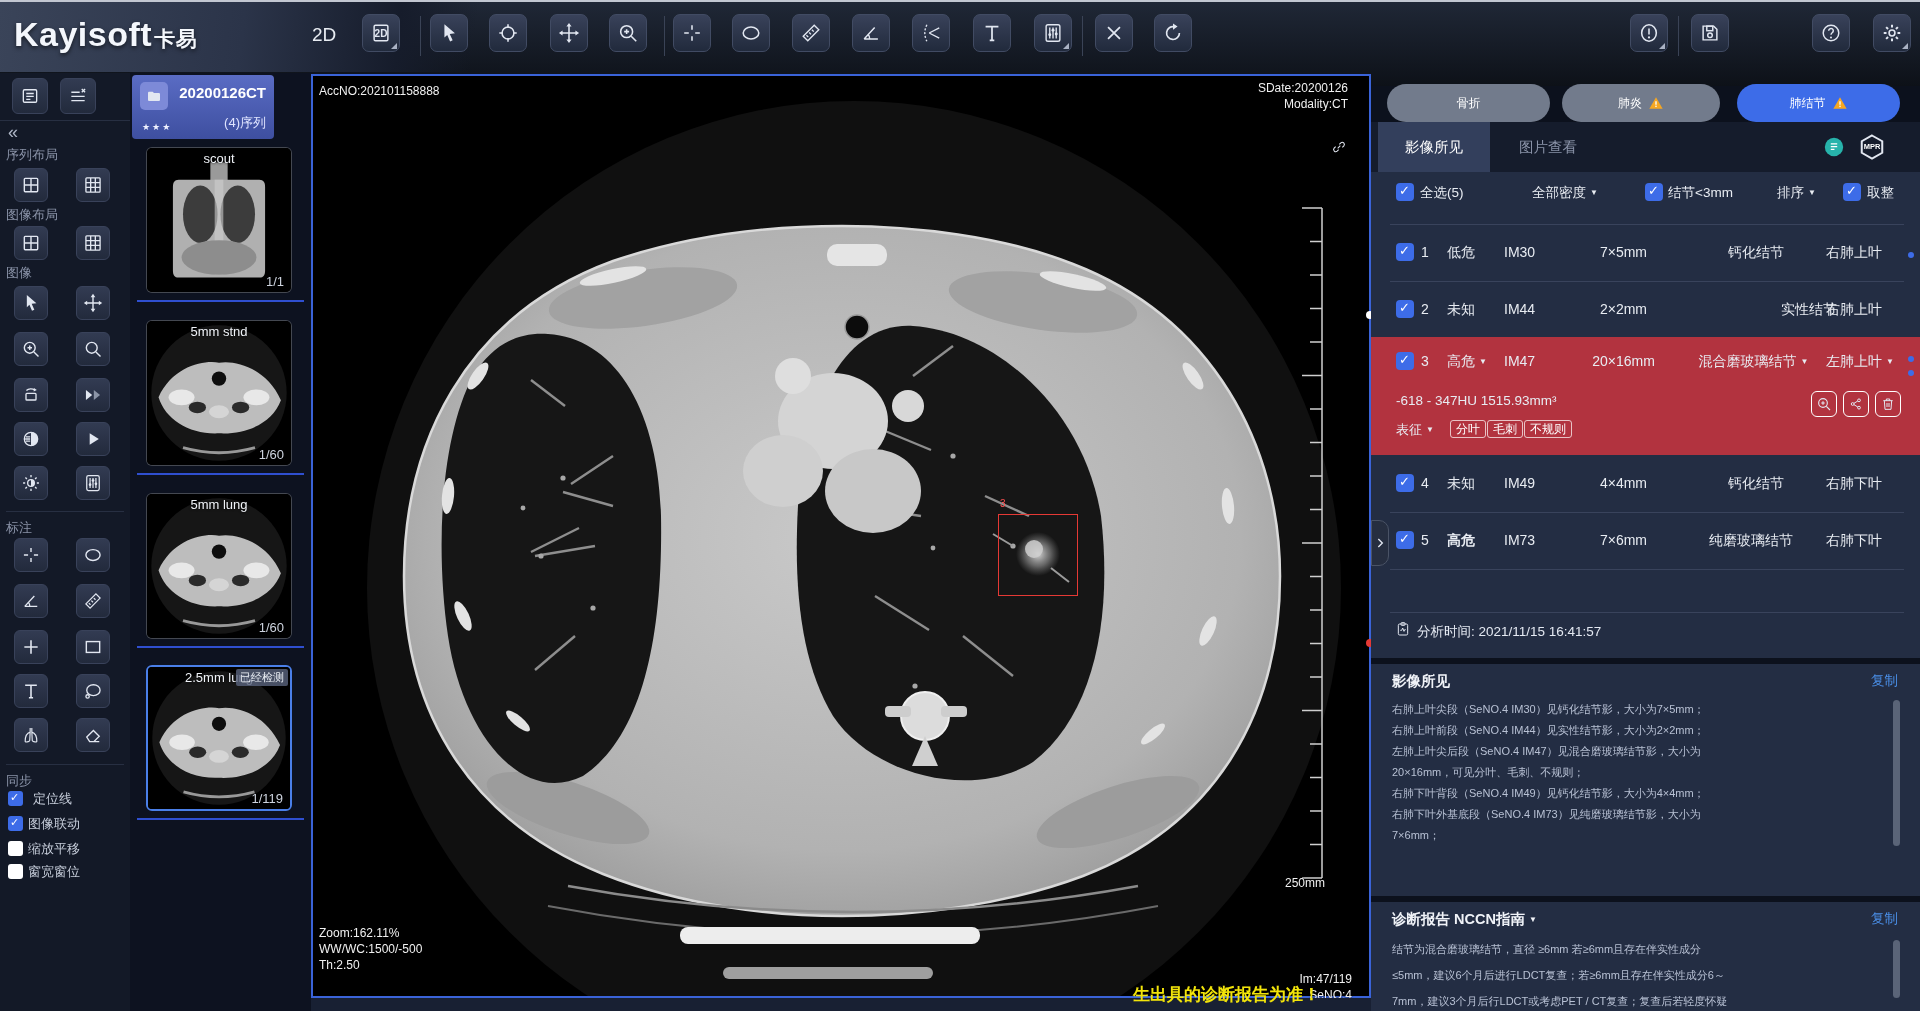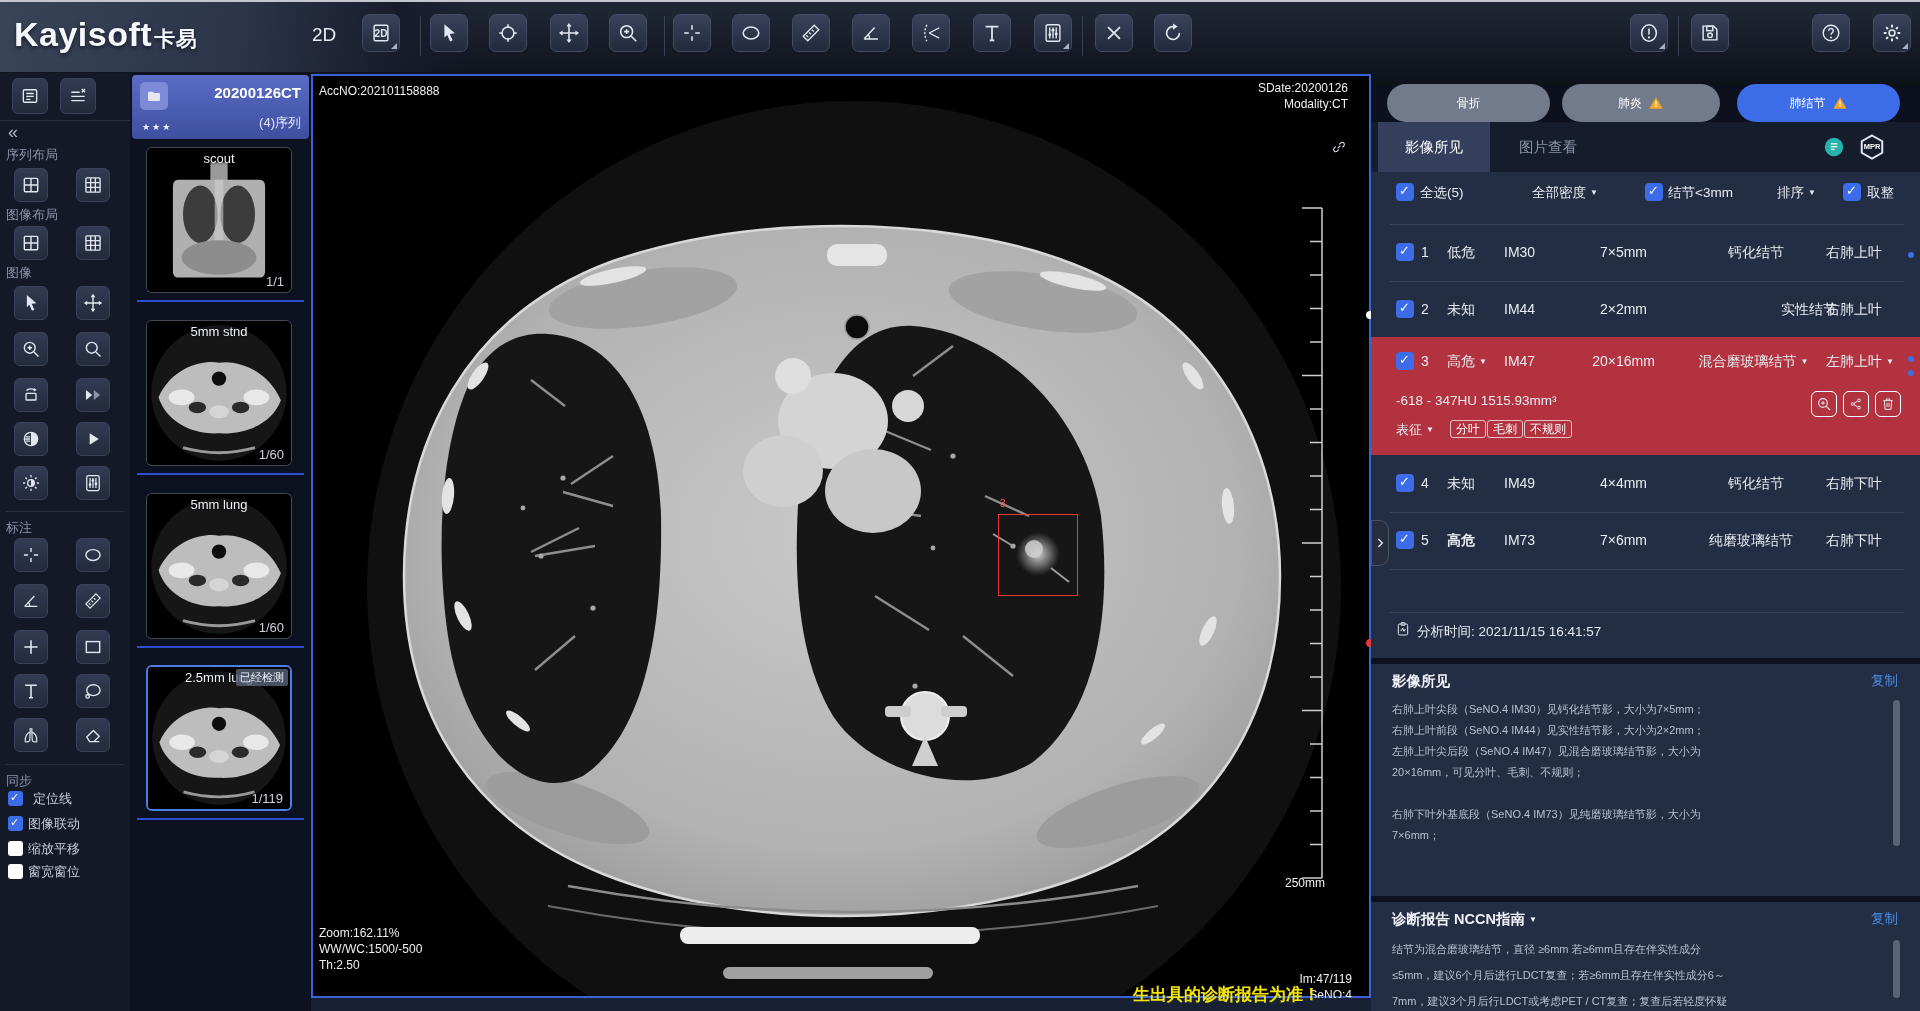--- a/index.html
+++ b/index.html
@@ -29,21 +29,21 @@
     background:linear-gradient(180deg,#323b52,#222a3c);display:flex;align-items:center;justify-content:center;box-sizing:border-box;}
   .slabel{left:6px;font-size:13px;color:#8a93a8;}
   .sdiv{left:6px;width:118px;height:1px;background:#272f42;}
   .collapse{left:8px;font-size:18px;color:#aeb6c6;}
   .ckb{width:15px;height:15px;border-radius:3px;background:#fff;box-sizing:border-box;}
   .ckb.on{background:#3d6ce8;}
   .ckb.on::after{content:"✓";color:#fff;font-size:11px;font-weight:bold;position:absolute;left:2px;top:0px;}
   .cklabel{font-size:13px;color:#c6cdda;}
   
   #thumbpanel{left:130px;top:73px;width:181px;height:938px;background:#0d1220;}
-  #studyhdr{left:2px;top:2px;width:177px;height:64px;border-radius:4px;
+  #studyhdr{left:2px;top:2px;width:142px;height:64px;border-radius:4px;
     background:linear-gradient(180deg,#5a6cc4,#3e4fa0);}
   #folderbtn{left:8px;top:7px;width:28px;height:28px;border-radius:5px;background:#7d8ad8;
     display:flex;align-items:center;justify-content:center;}
   #studytitle{right:8px;top:9px;font-size:15px;font-weight:bold;color:#fff;}
   #studystars{left:10px;bottom:7px;font-size:9px;color:#eef1ff;letter-spacing:2px;}
   #studyseries{right:8px;bottom:7px;font-size:13px;color:#dfe4ff;}
   .thumb{left:16px;width:146px;height:146px;background:#000;border:1px solid rgba(150,160,180,.45);
     border-radius:6px;box-sizing:border-box;overflow:hidden;}
   .thumb.sel{border:2px solid #4a7fe8;}
   .tlabel{left:0;right:0;top:3px;text-align:center;font-size:13px;color:#f0f3f8;text-shadow:0 0 3px #000;}
@@ -890,20 +890,21 @@
   </div>
 </div>
 
 <div class="abs secblock" style="top:664px;height:232px">
   <div class="abs sectitle" style="top:8px">影像所见</div>
   <div class="abs seccopy" style="top:8px">复制</div>
   <div class="abs secline" style="top:38px">右肺上叶尖段（SeNO.4 IM30）见钙化结节影，大小为7×5mm；</div>
   <div class="abs secline" style="top:59px">右肺上叶前段（SeNO.4 IM44）见实性结节影，大小为2×2mm；</div>
   <div class="abs secline" style="top:80px">左肺上叶尖后段（SeNO.4 IM47）见混合磨玻璃结节影，大小为</div>
   <div class="abs secline" style="top:101px">20×16mm，可见分叶、毛刺、不规则；</div>
+  <div class="abs secline" style="top:122px">右肺下叶背段（SeNO.4 IM49）见钙化结节影，大小为4×4mm；</div>
   <div class="abs secline" style="top:143px">右肺下叶外基底段（SeNO.4 IM73）见纯磨玻璃结节影，大小为</div>
   <div class="abs secline" style="top:164px">7×6mm；</div>
   <div class="abs sthumb" style="top:36px;height:146px"></div>
 </div>
 
 <div class="abs secblock" style="top:902px;height:109px;overflow:hidden">
   <div class="abs sectitle" style="top:8px"><span>诊断报告 NCCN指南</span><span class="caret" style="color:#f0f3f8">▼</span></div>
   <div class="abs seccopy" style="top:8px">复制</div>
   <div class="abs secline" style="top:40px">结节为混合磨玻璃结节，直径 ≥6mm 若≥6mm且存在伴实性成分</div>
   <div class="abs secline" style="top:66px">≤5mm，建议6个月后进行LDCT复查；若≥6mm且存在伴实性成分6～</div>

